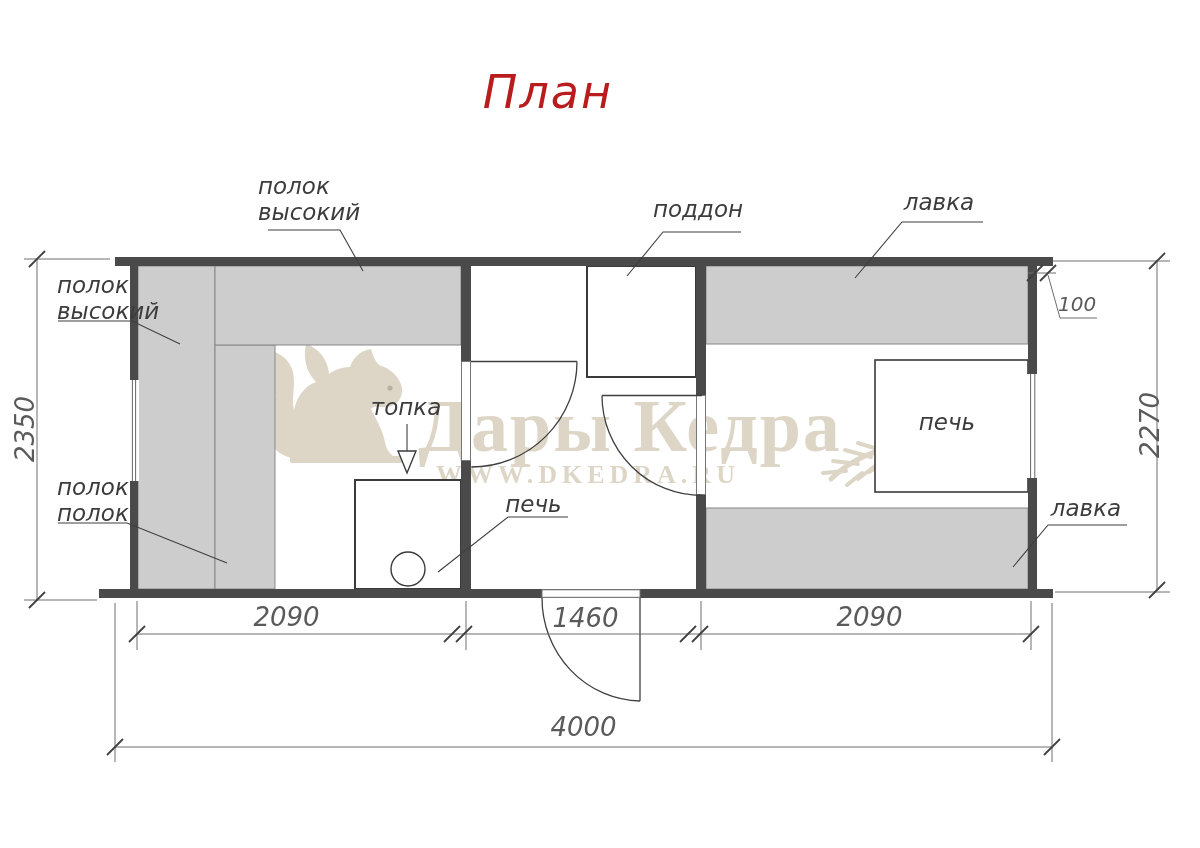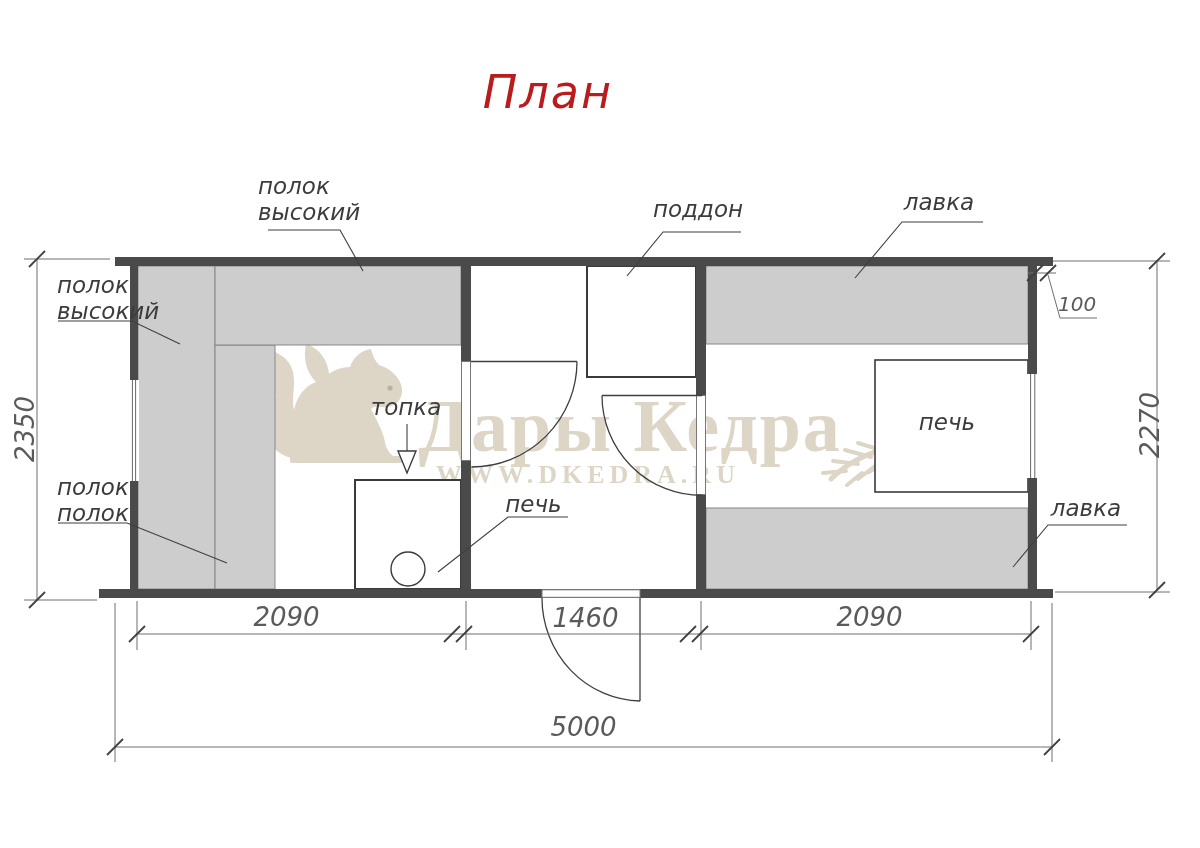--- a/index.html
+++ b/index.html
@@ -167,18 +167,18 @@
   <div class="lbl ctr" style="left:366px;top:394px;width:80px;">топка</div>
   <div class="lbl ctr" style="left:496px;top:491px;width:75px;">печь</div>
   <div class="lbl ctr" style="left:653px;top:196px;width:90px;font-style:italic;">поддон</div>
   <div class="lbl ctr" style="left:894px;top:189px;width:90px;">лавка</div>
   <div class="lbl ctr" style="left:1040px;top:495px;width:92px;">лавка</div>
   <div class="lbl ctr" style="left:903px;top:409px;width:88px;">печь</div>
 
   <div class="lbl dim ctr" style="left:234px;top:603px;width:105px;">2090</div>
   <div class="lbl dim ctr" style="left:533px;top:604px;width:105px;">1460</div>
   <div class="lbl dim ctr" style="left:817px;top:603px;width:105px;">2090</div>
-  <div class="lbl dim ctr" style="left:531px;top:713px;width:105px;">5000</div>
+  <div class="lbl dim ctr" style="left:531px;top:713px;width:105px;">4000</div>
   <div class="lbl dim" style="left:1058px;top:293px;font-size:20px;">100</div>
   <div class="lbl dim vdim" style="left:-24px;top:414px;">2350</div>
   <div class="lbl dim vdim" style="left:1101px;top:410px;">2270</div>
 
 </div>
 
 </body></html>

